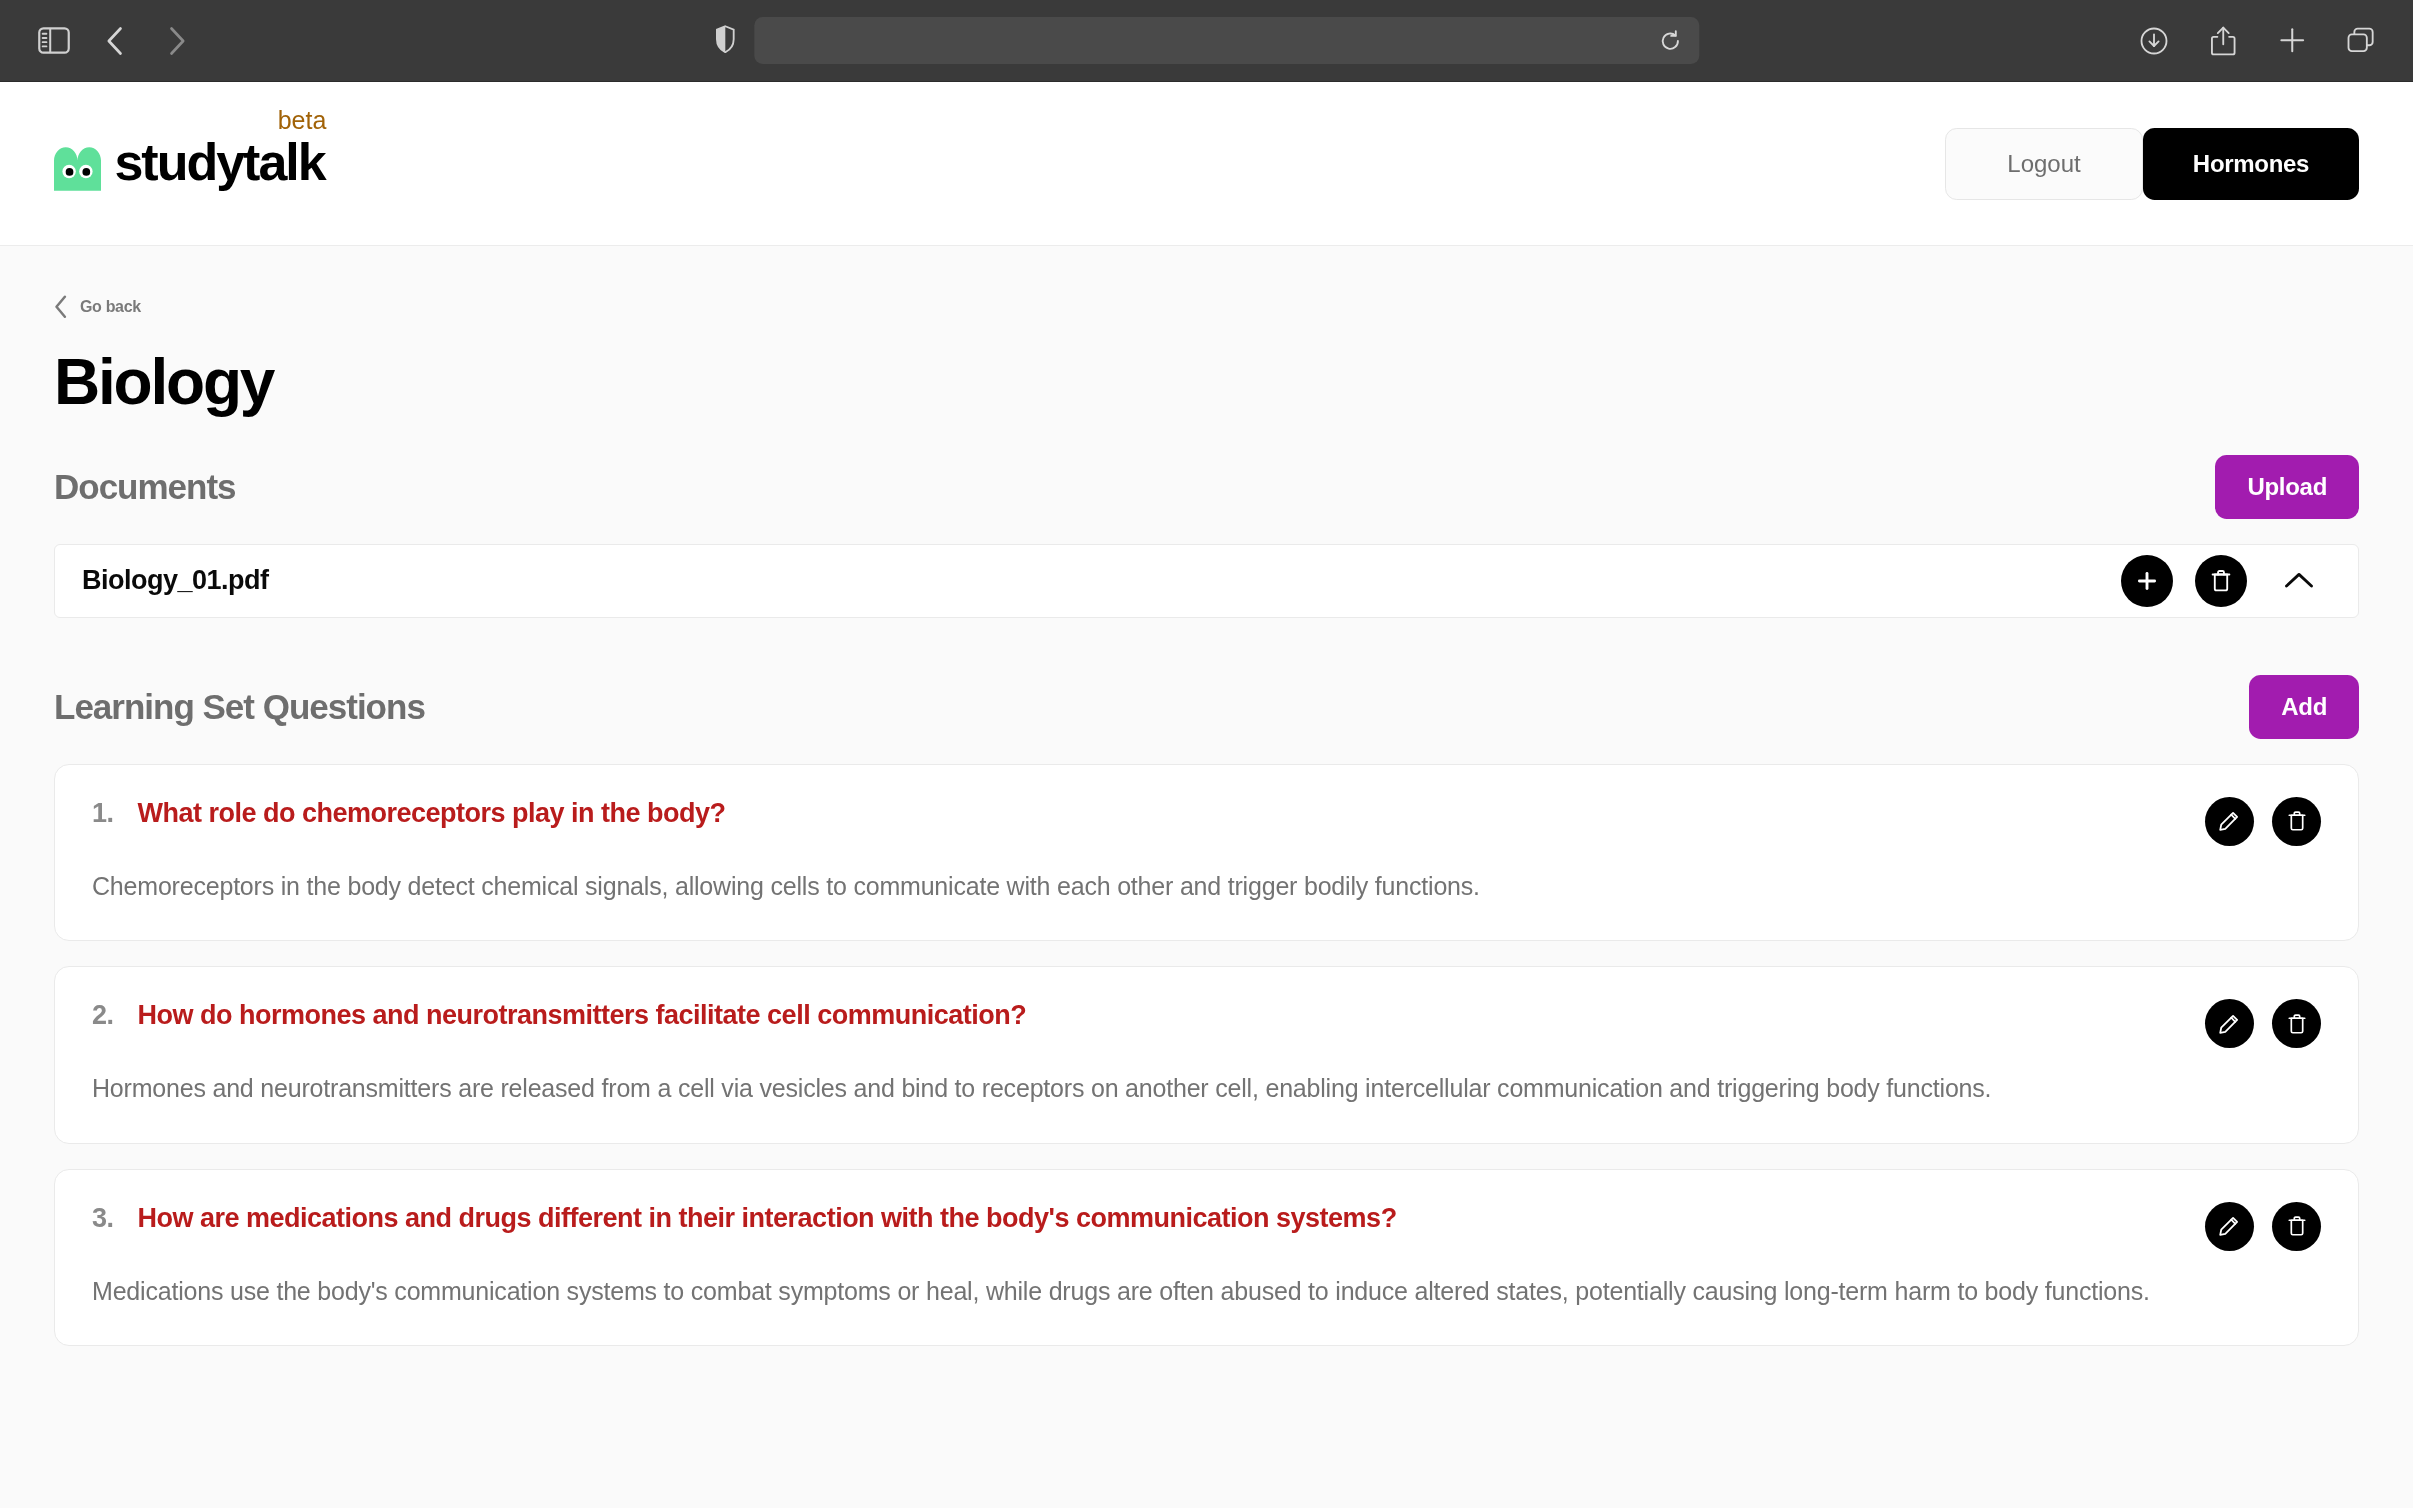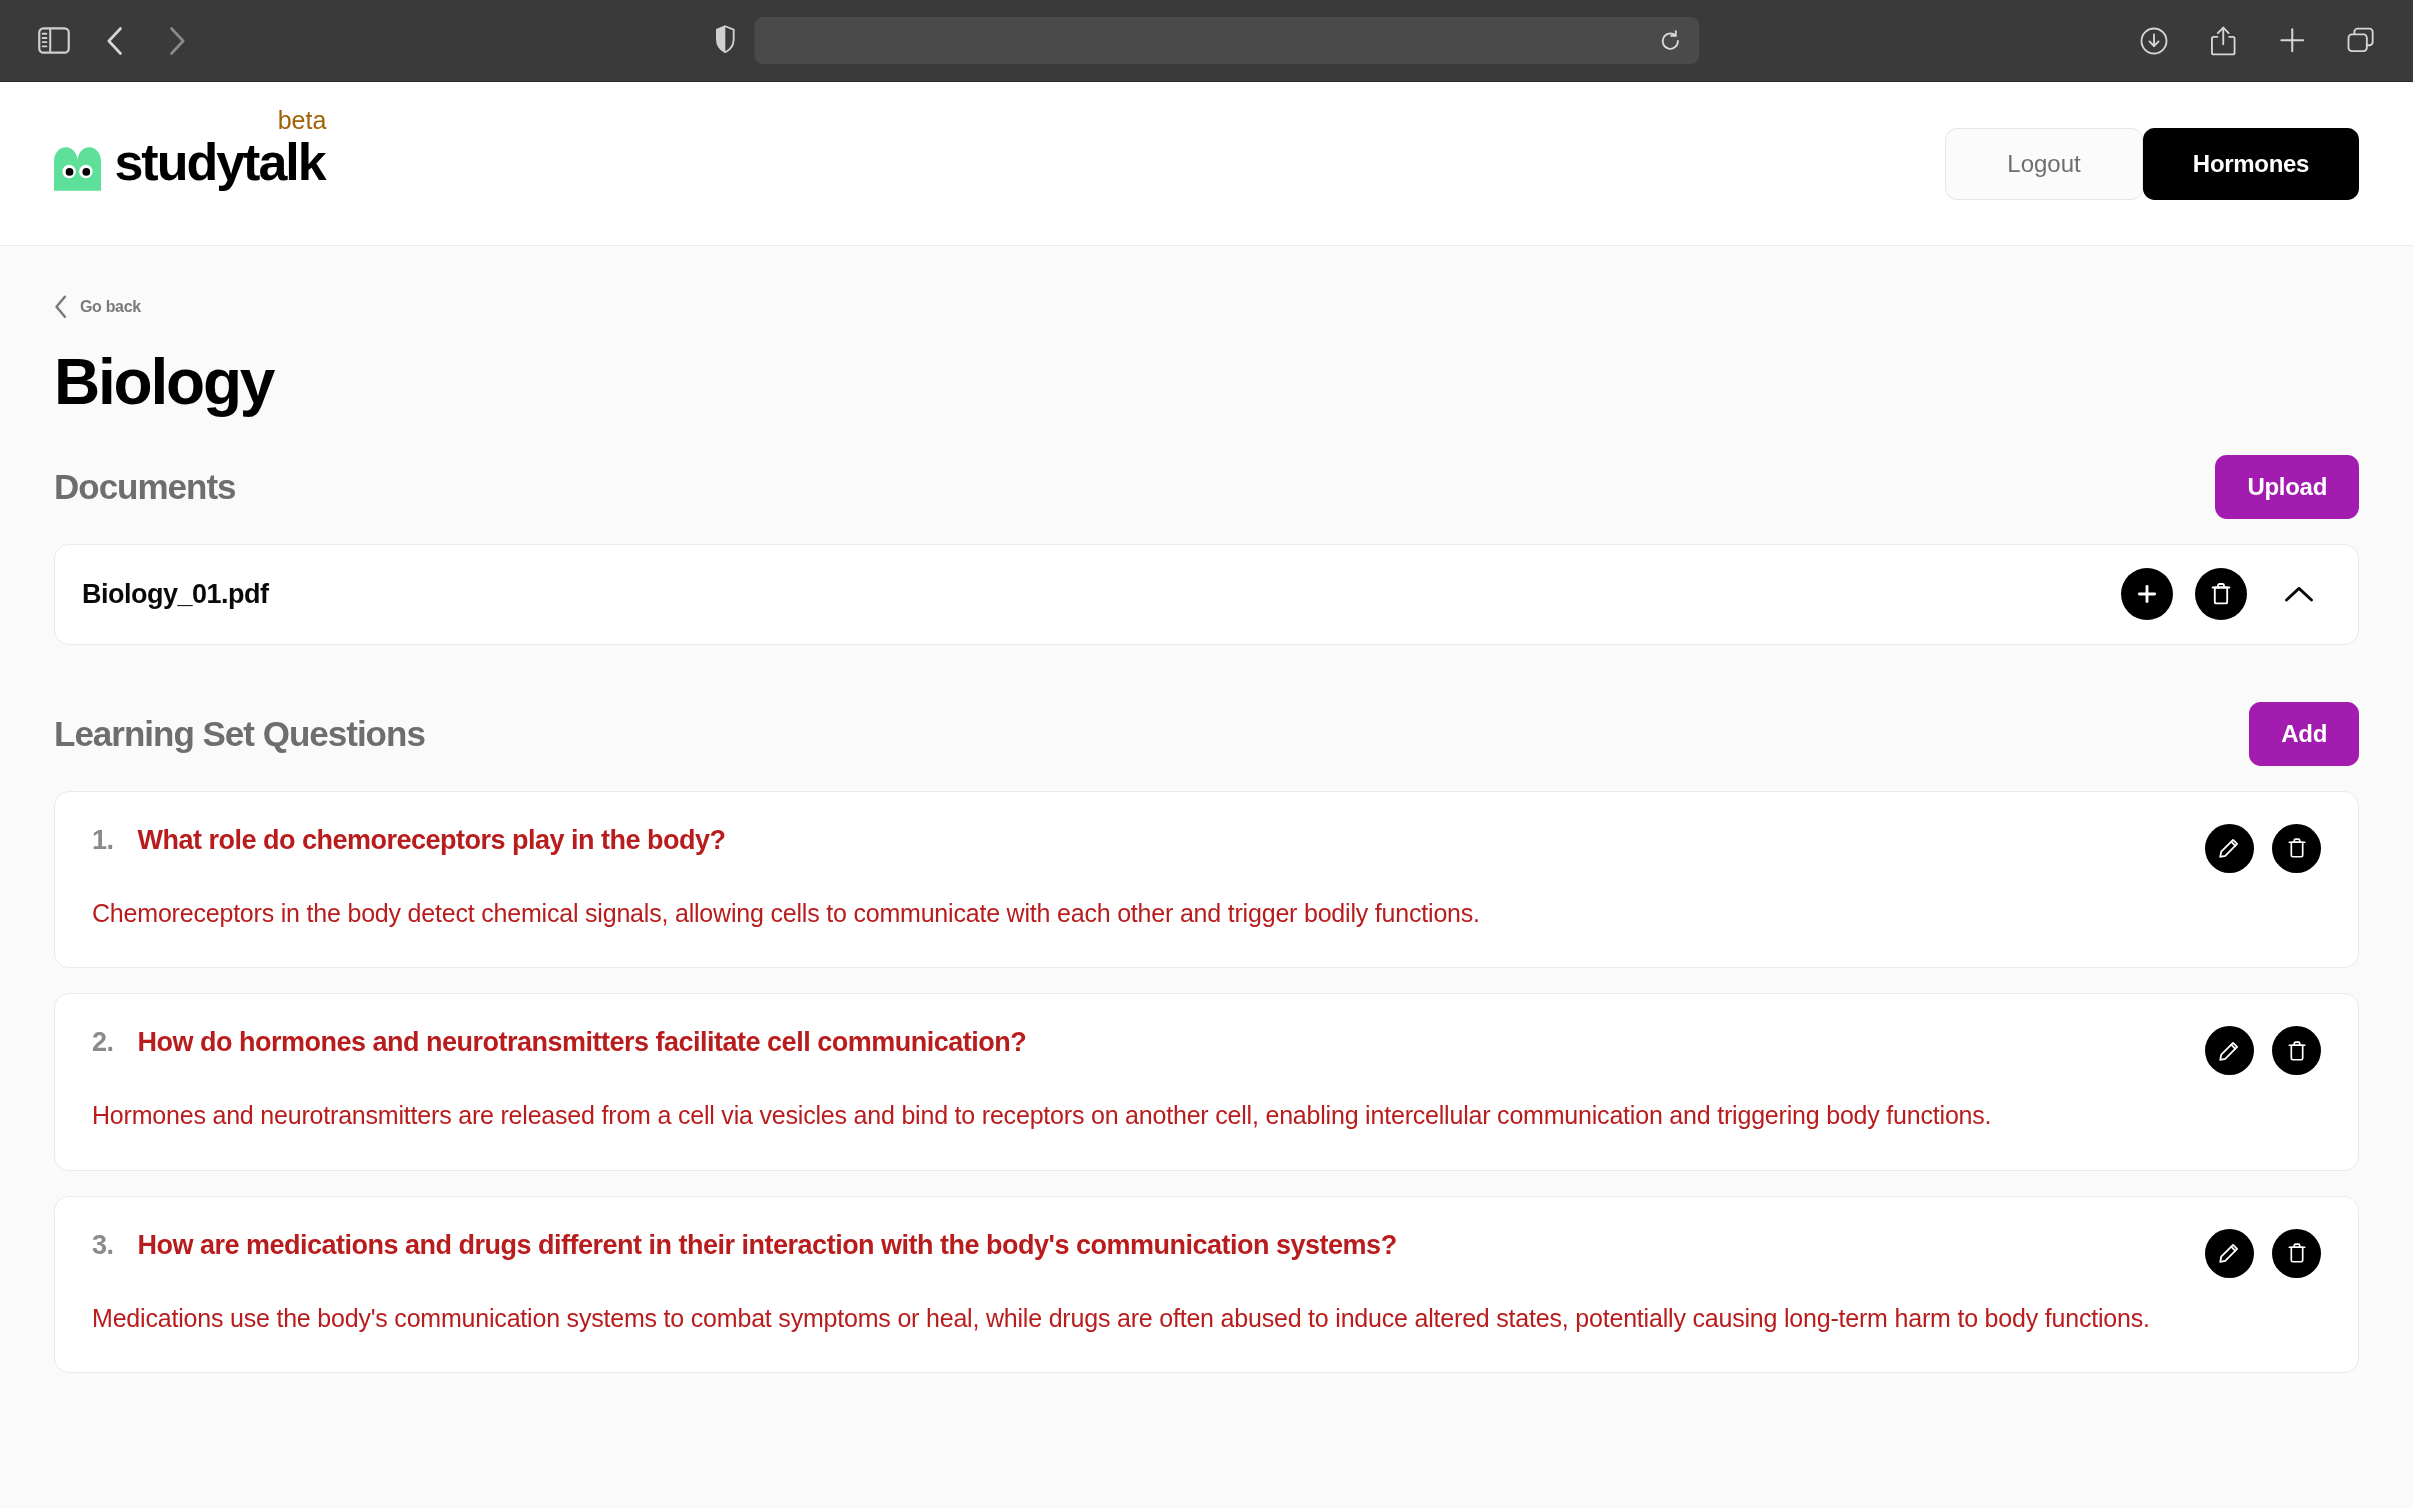--- a/index.html
+++ b/index.html
@@ -177,22 +177,22 @@
     cursor: pointer;
     letter-spacing: -0.3px;
     height: 64px;
     padding: 0 32px;
   }
 
   
   .doc-card {
     background: #fff;
     border: 1.3px solid #eaeaea;
-    border-radius: 15px;
-    height: 101px;
+    border-radius: 6px;
+    height: 74px;
     display: flex;
     align-items: center;
     padding: 0 37px 0 27px;
     margin-bottom: 57px;
   }
   .doc-name {
     font-size: 27px;
     font-weight: 700;
     color: #0a0a0a;
     letter-spacing: -0.5px;
@@ -257,21 +257,21 @@
     display: flex;
     align-items: center;
     gap: 18.4px;
     flex-shrink: 0;
   }
   .q-actions .icon-circle { width: 49px; height: 49px; }
   .q-answer {
     margin-top: 22px;
     font-size: 25px;
     font-weight: 400;
-    color: #b91c1c;
+    color: #737373;
     line-height: 1.5;
     letter-spacing: -0.2px;
   }
 </style>
 </head>
 <body>
 
 <div class="browser-chrome">
   <div class="chrome-left">
     <div class="chrome-btn">

